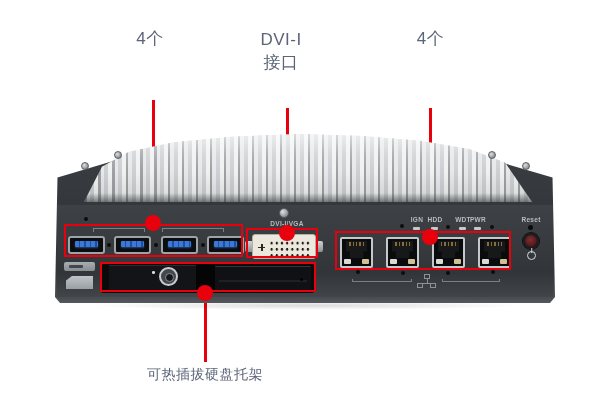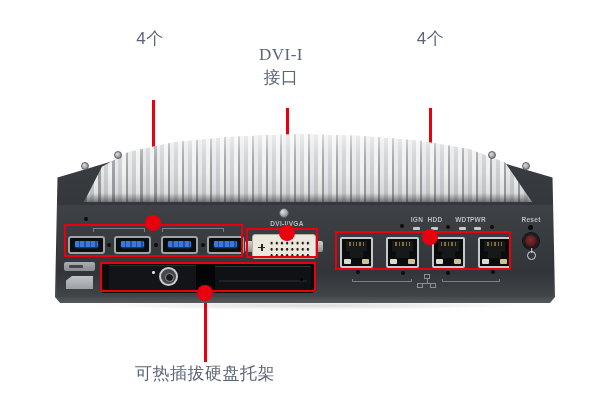--- a/index.html
+++ b/index.html
@@ -13,21 +13,21 @@
   html,body{background:#ffffff;}
   .stage{
     position:relative;width:608px;height:405px;background:#ffffff;overflow:hidden;
     font-family:"Liberation Sans","DejaVu Sans",sans-serif;
   }
   
   .callout-label{
     position:absolute;text-align:center;color:var(--label-text);
     font-size:17px;line-height:23px;font-weight:500;letter-spacing:.5px;
   }
-  .callout-label.big{font-size:17px;line-height:24px;}
+  .callout-label.big{font-size:14px;line-height:24px;}
   .callout-line{position:absolute;width:2.5px;background:var(--red);}
   .callout-dot{position:absolute;width:16px;height:16px;border-radius:50%;background:var(--red);z-index:9;}
   .callout-box{position:absolute;border:2px solid var(--red);z-index:8;}
   
   .chassis{
     position:absolute;left:55px;top:150px;width:500px;height:153px;
     background:linear-gradient(180deg,#3a3d41 0%,#34373b 35%,#33363a 80%,#4a4e52 97%,#55595d 100%);
     clip-path:polygon(0.5% 18%,15% 4%,85% 4%,99.5% 18%,100% 96%,99% 100%,1% 100%,0 96%);
     z-index:1;
   }
@@ -132,21 +132,21 @@
     background:radial-gradient(ellipse at center,rgba(0,0,0,.14),rgba(0,0,0,0) 70%);}
 </style>
 </head>
 <body>
 
 <div class="stage">
 
   <div class="callout-label" style="left:75px;top:27px;width:150px;">
     <div>4个</div>
   </div>
-  <div class="callout-label" style="left:231px;top:43px;width:100px;font-family:Liberation Serif, serif;">
+  <div class="callout-label" style="left:231px;top:28px;width:100px;">
     <div>DVI-I</div>
     <div>接口</div>
   </div>
   <div class="callout-label" style="left:353px;top:27px;width:155px;">
     <div>4个</div>
   </div>
   <div class="callout-label big" style="left:103px;top:362px;width:204px;">
     <div>可热插拔硬盘托架</div>
   </div>
 

